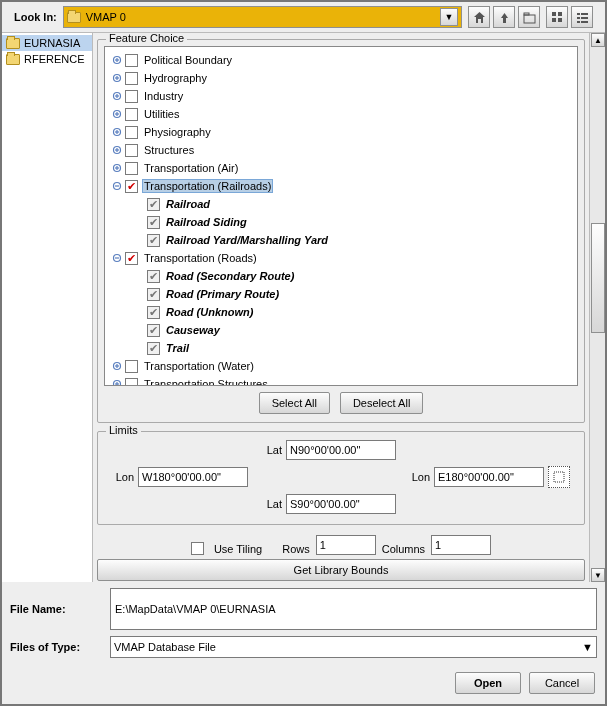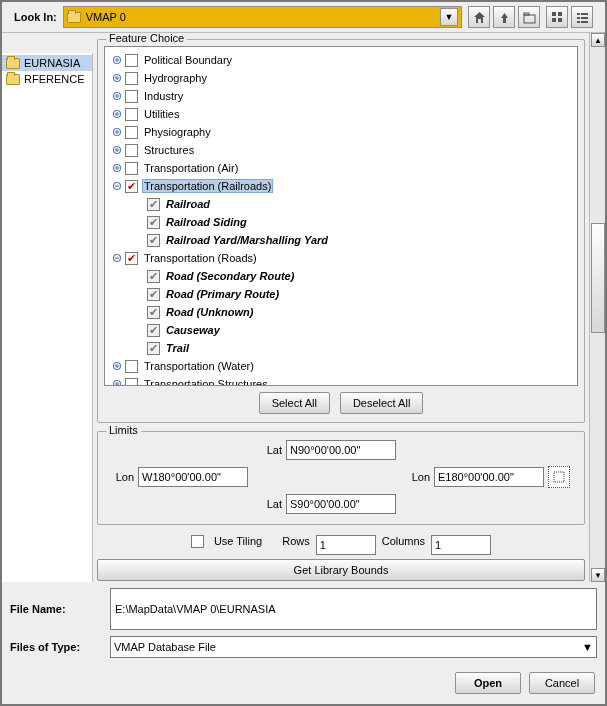--- a/index.html
+++ b/index.html
@@ -65,21 +65,20 @@
     display: flex;
     flex: 1;
     border-top: 1px solid #bbb;
     min-height: 0;
   }
   .left-pane {
     width: 106px;
     background: #fff;
     border-right: 1px solid #bbb;
     padding-top: 2px;
-    margin-top: 20px;
   }
   .folder-item {
     display: flex;
     align-items: center;
     gap: 4px;
     padding: 2px 4px;
     cursor: default;
   }
   .folder-item.selected {
     background: #bcd4ef;
@@ -197,21 +196,21 @@
     font-family: inherit;
   }
   .right-scroll {
     width: 16px;
     background: #e8e8e8;
     border-left: 1px solid #bbb;
     position: relative;
   }
   .right-scroll .at { position:absolute; left:1px; width:14px; height:14px; border:1px solid #8e8f8f; background:linear-gradient(#fdfdfd,#d7d7d7); font-size:8px; display:flex;align-items:center;justify-content:center;}
   .right-scroll .thumb{ position:absolute; left:1px; width:14px; border:1px solid #8e8f8f; background:linear-gradient(#fdfdfd,#d7d7d7);}
-  .tiling-row { display:flex; gap:6px; align-items:flex-start; justify-content:center; padding:4px 0; }
+  .tiling-row { display:flex; gap:6px; align-items:flex-end; justify-content:center; padding:4px 0; }
   .bottom-rows { padding: 6px 8px 4px 8px; display:grid; grid-template-columns: 100px 1fr; row-gap:6px; align-items:center;}
   .bottom-rows .lbl2 { font-weight:bold; }
   .file-input { width:100%; height:22px; border:1px solid #7a7a7a; background:#fff; padding:20px 4px; font-size:11px; font-family:inherit;}
   .type-combo { width:100%; display:flex; align-items:center; background:#fff; border:1px solid #7a7a7a; height:22px; padding:0 3px;}
   .action-row { display:flex; gap:8px; justify-content:flex-end; padding:10px 10px 10px 10px;}
   .sel-square{ width:22px;height:22px;border:1px dotted #555; background:#fff; display:flex;align-items:center;justify-content:center;}
 </style>
 </head>
 <body>
 

